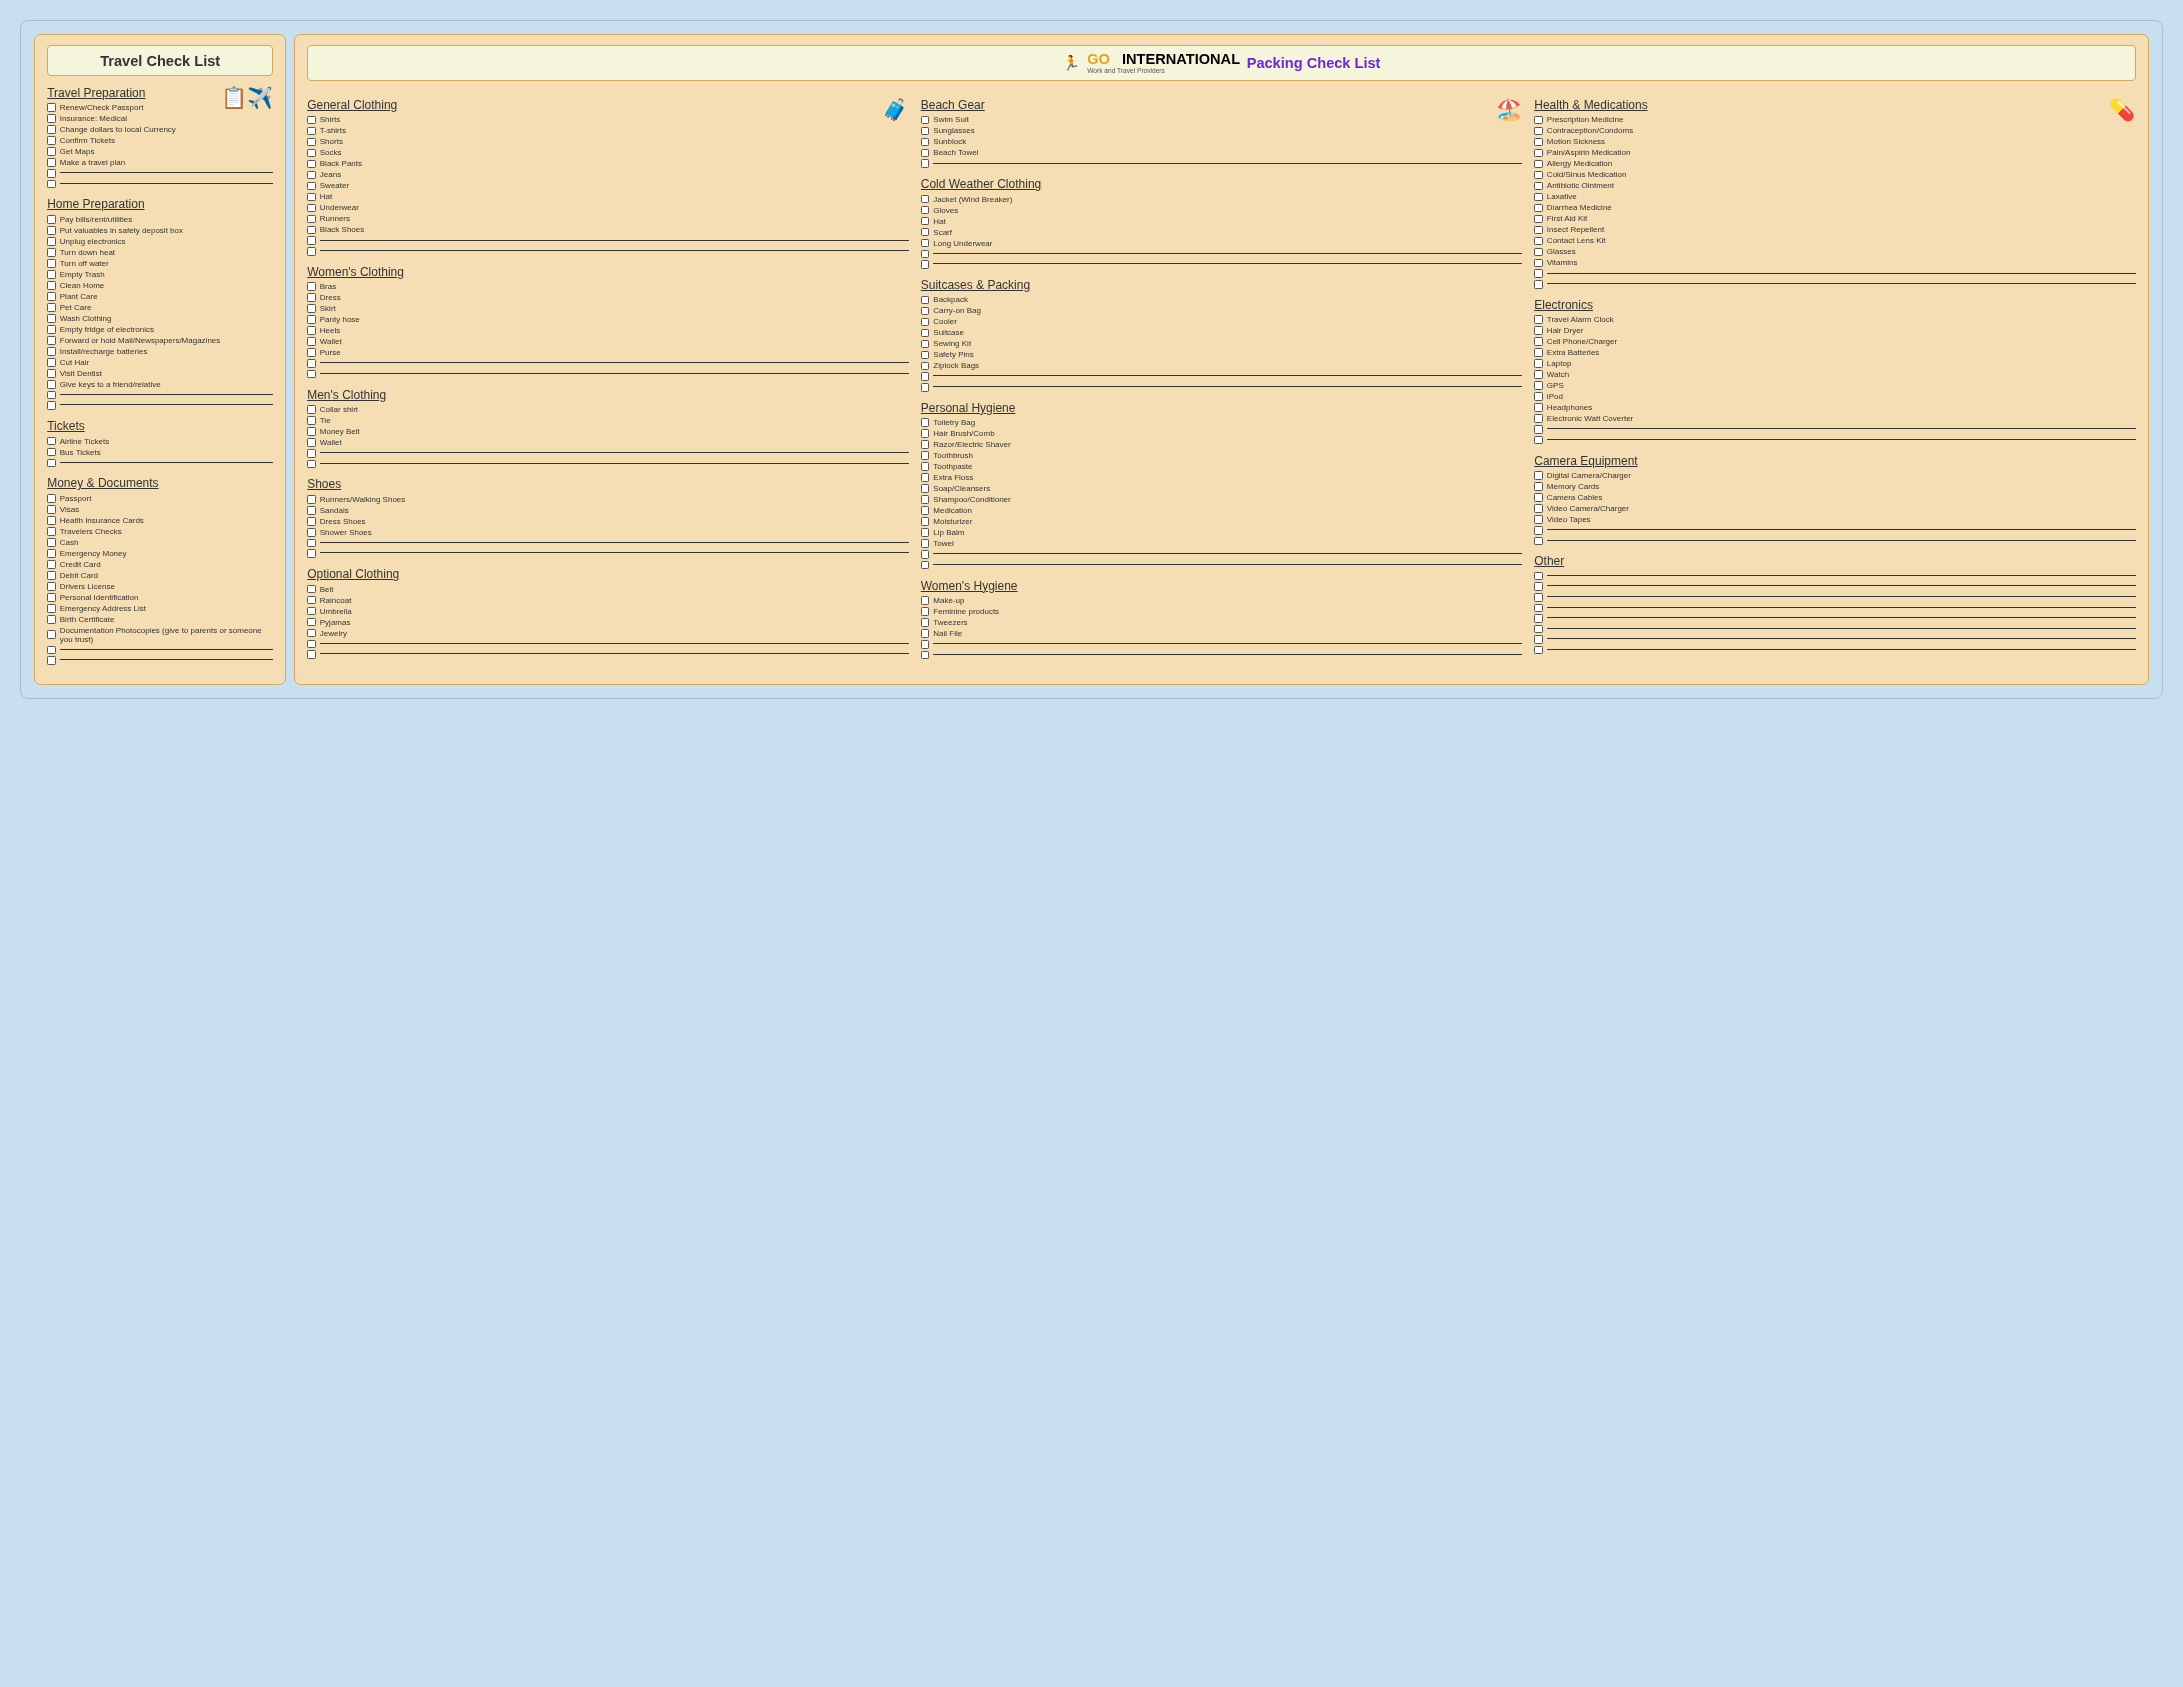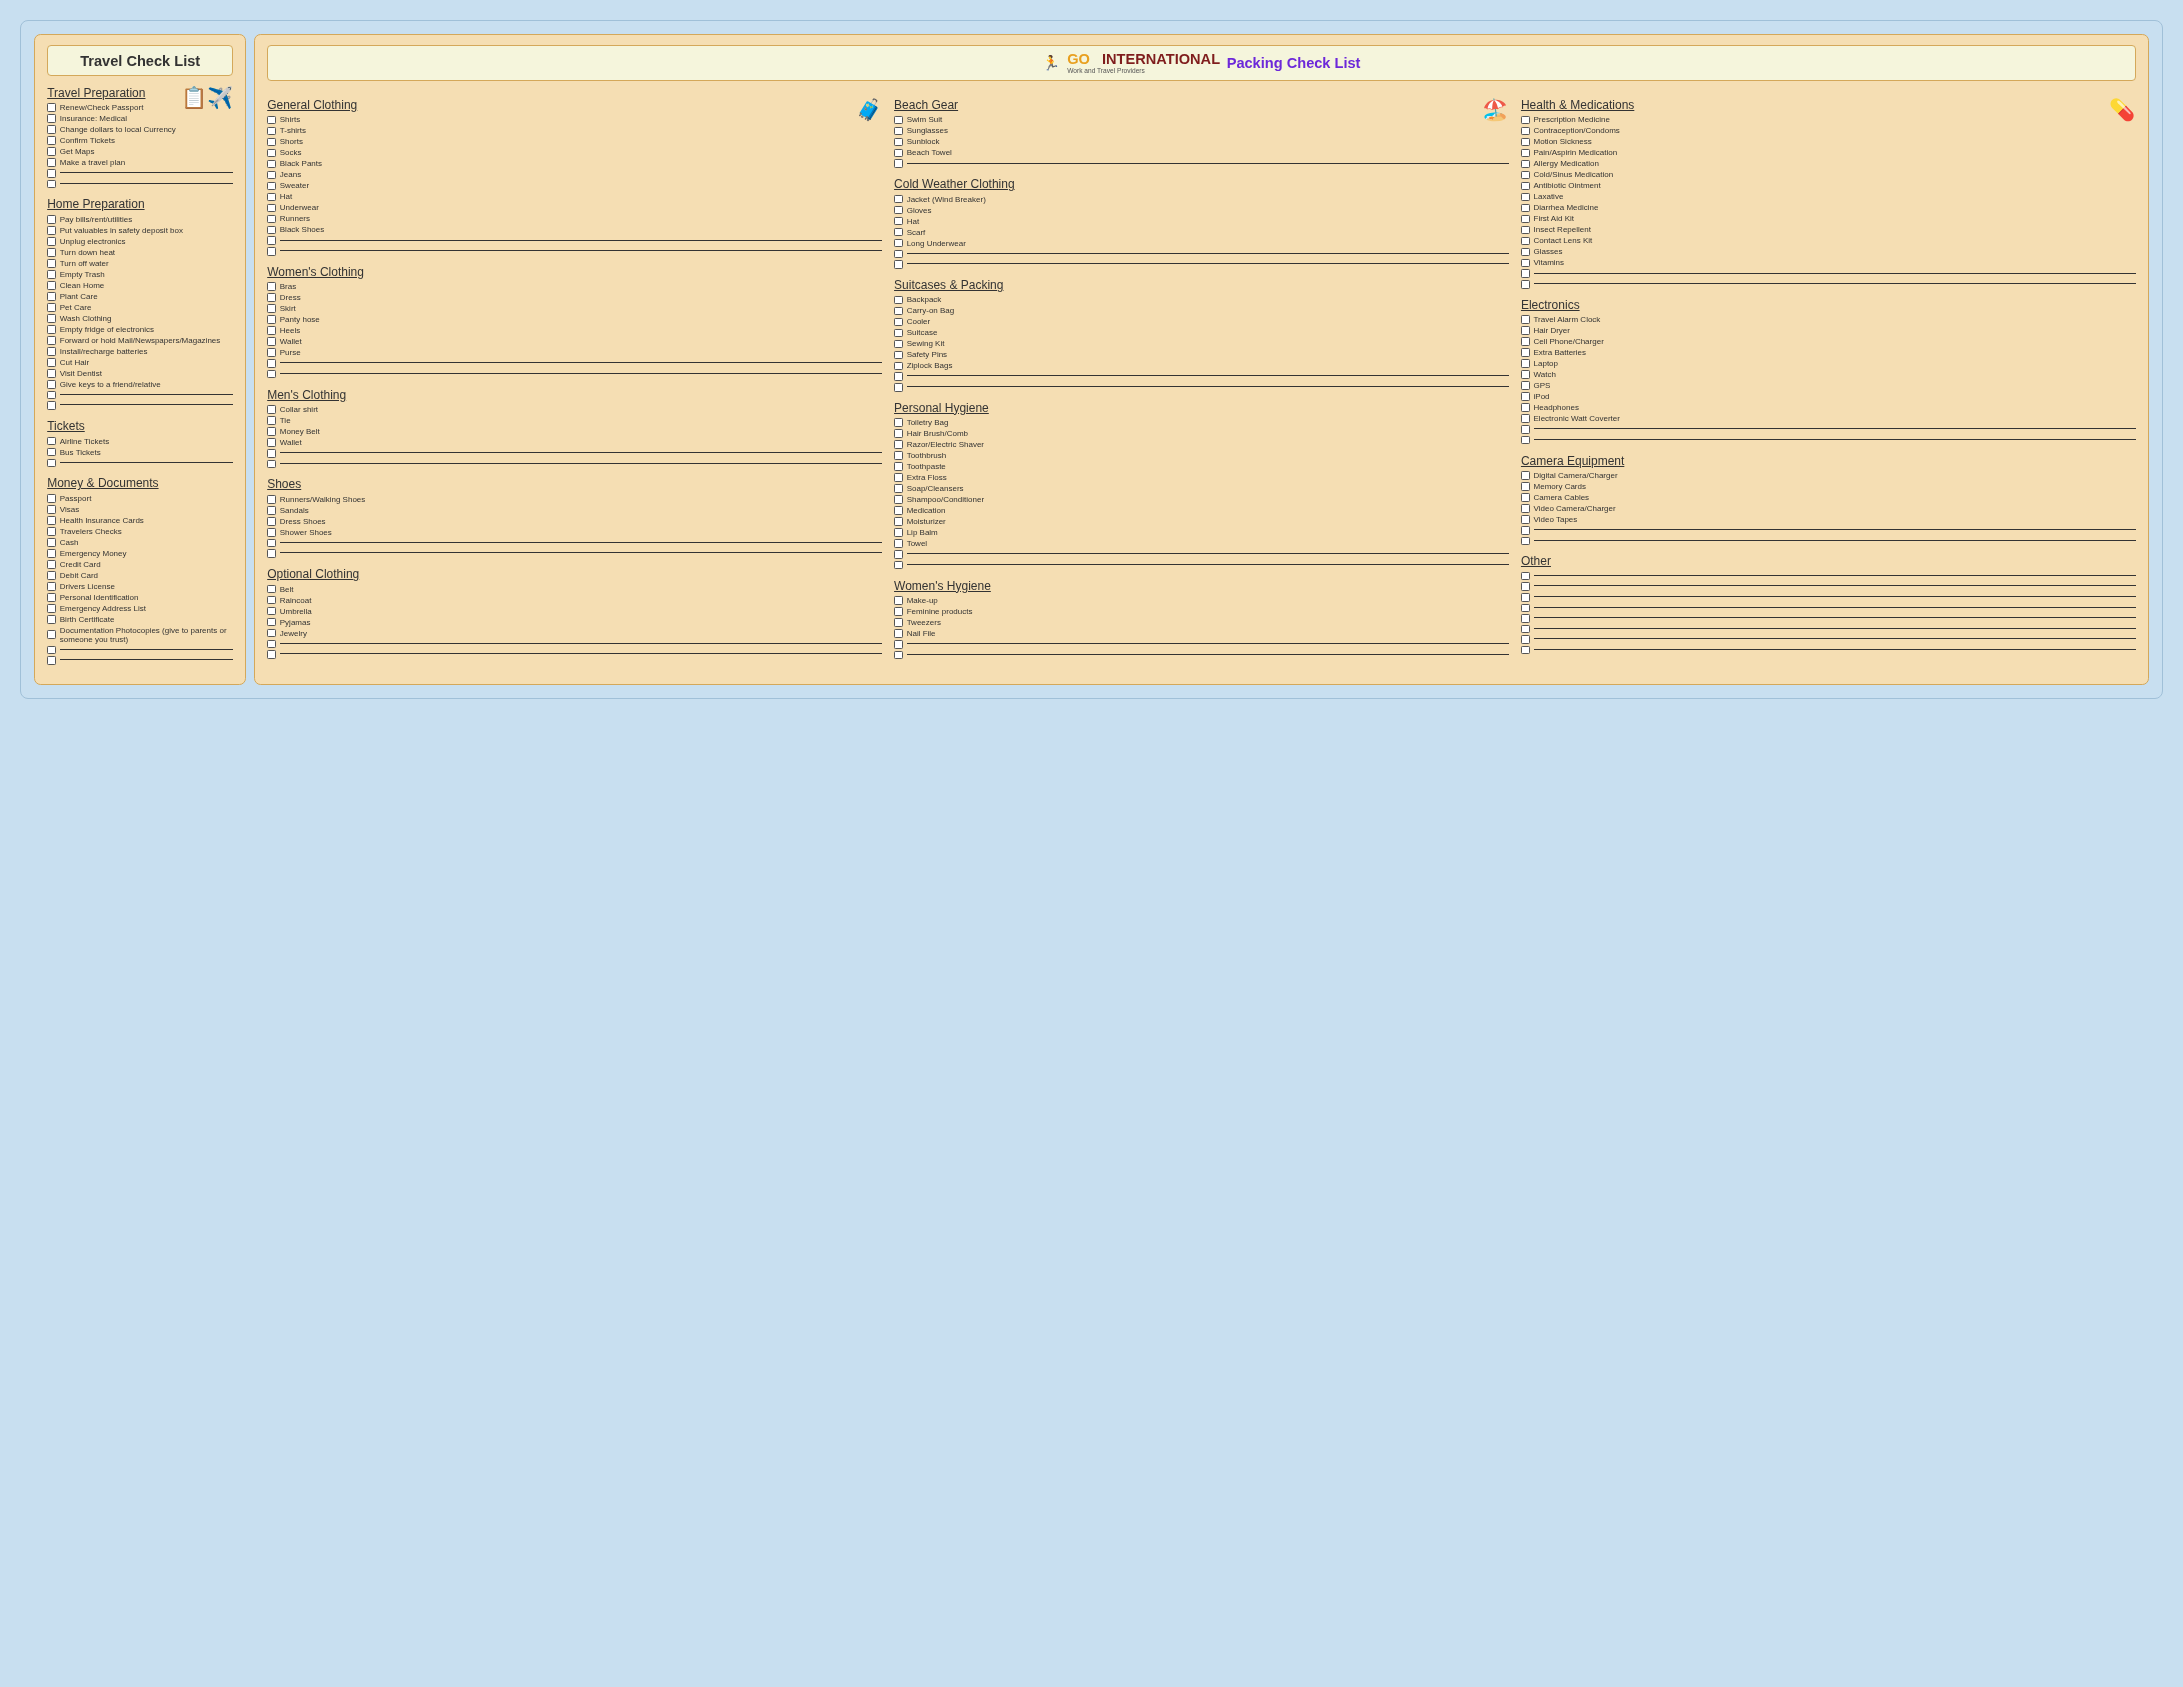--- a/index.html
+++ b/index.html
@@ -16,21 +16,21 @@
       padding: 13.2px;
       display: flex;
       gap: 8px;
     }
     
     .left-panel {
       background: #f5deb3;
       border: 1.3px solid #d4a85a;
       border-radius: 6.6px;
       padding: 10px 12px;
-      width: 212px;
+      width: 252px;
       flex-shrink: 0;
     }
     .left-title-box {
       background: #f5f5dc;
       border: 1.3px solid #d4a85a;
       border-radius: 4px;
       text-align: center;
       padding: 6.6px;
       margin-bottom: 9.3px;
     }
@@ -327,21 +327,21 @@
           </div>
         </div>
       </div>
   </div>
 
   <div class="right-panel">
     <div class="right-header">
       <span style="font-size:14.6px;">🏃</span>
       <div>
         <span class="logo-text">
-          <span style="color:#e8a020;">GO</span><span style="color:#7f1d1d;margin-left:12px;">INTERNATIONAL</span>
+          <span style="color:#e8a020;">GO</span><span style="color:#000000;margin-left:12px;">INTERNATIONAL</span>
         </span>
         <span class="logo-sub">Work and Travel Providers</span>
       </div>
       <span class="right-title">Packing Check List</span>
     </div>
     <div class="right-columns">
       <div id="right-col-0">
           <div class="section">
             <div style="float: right; margin-left: 4px;"><span style="font-size:21px;">🧳</span></div>
             <div class="section-title">General Clothing</div>

